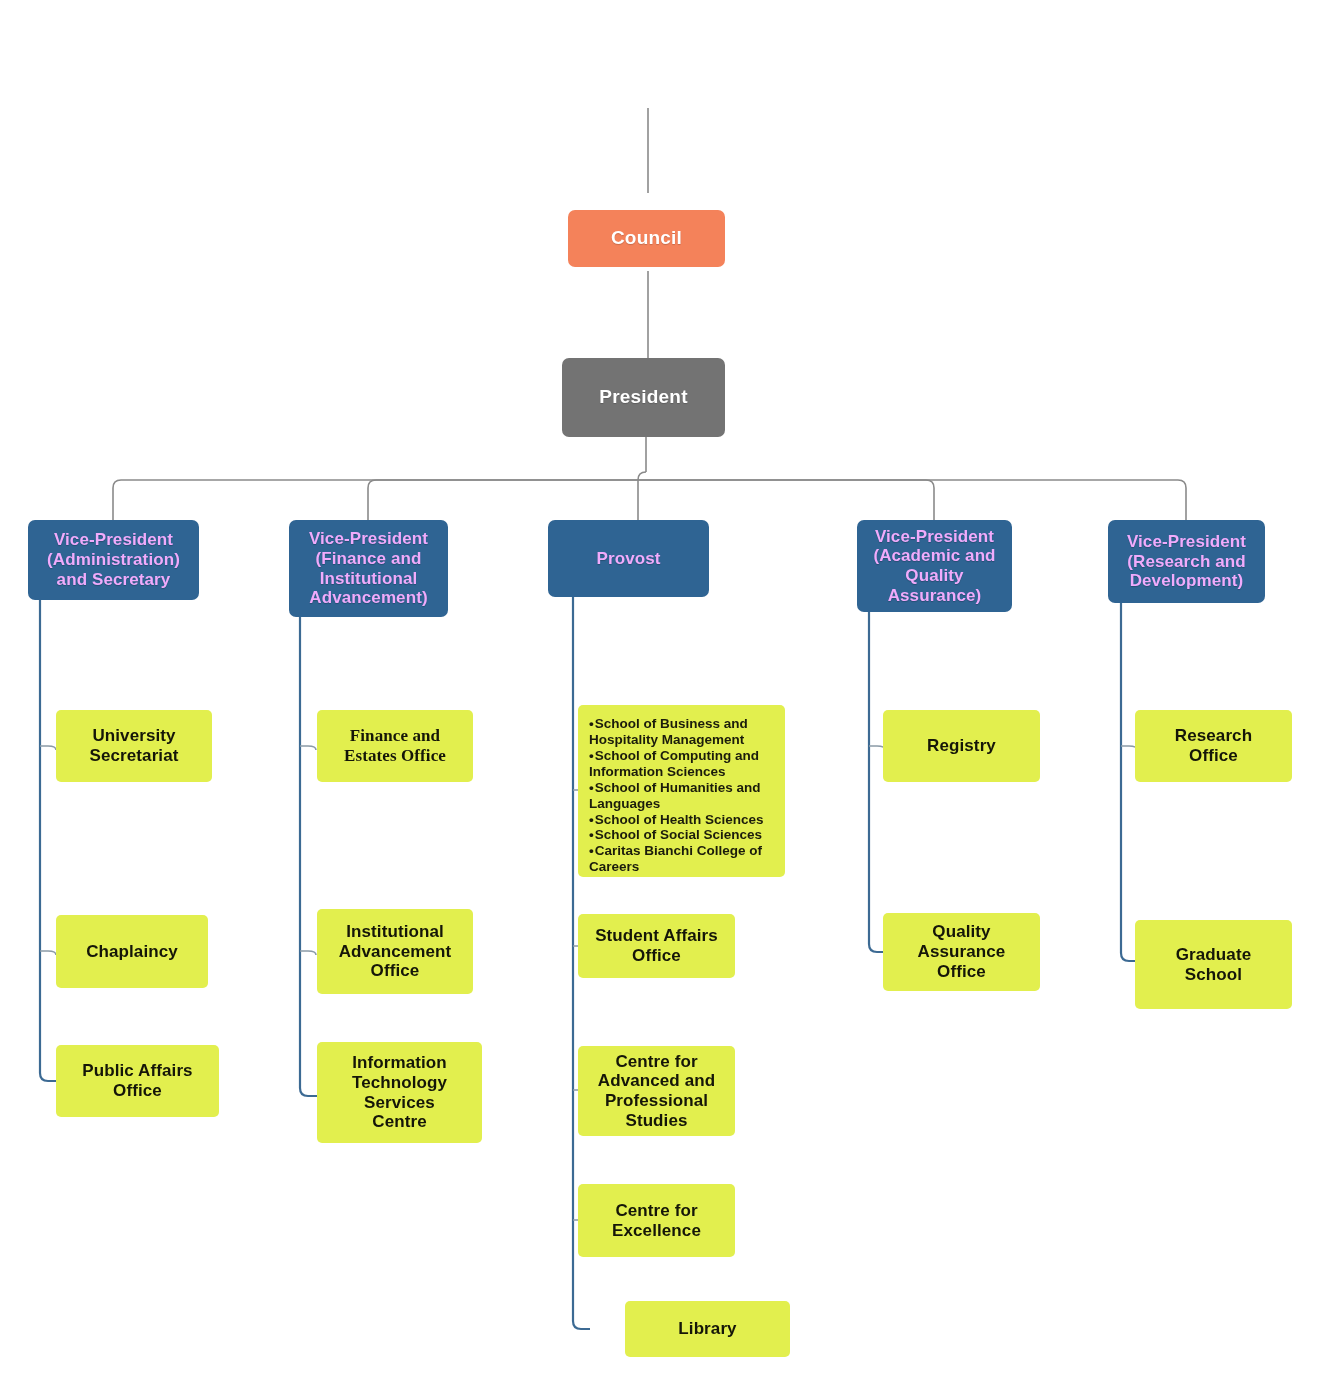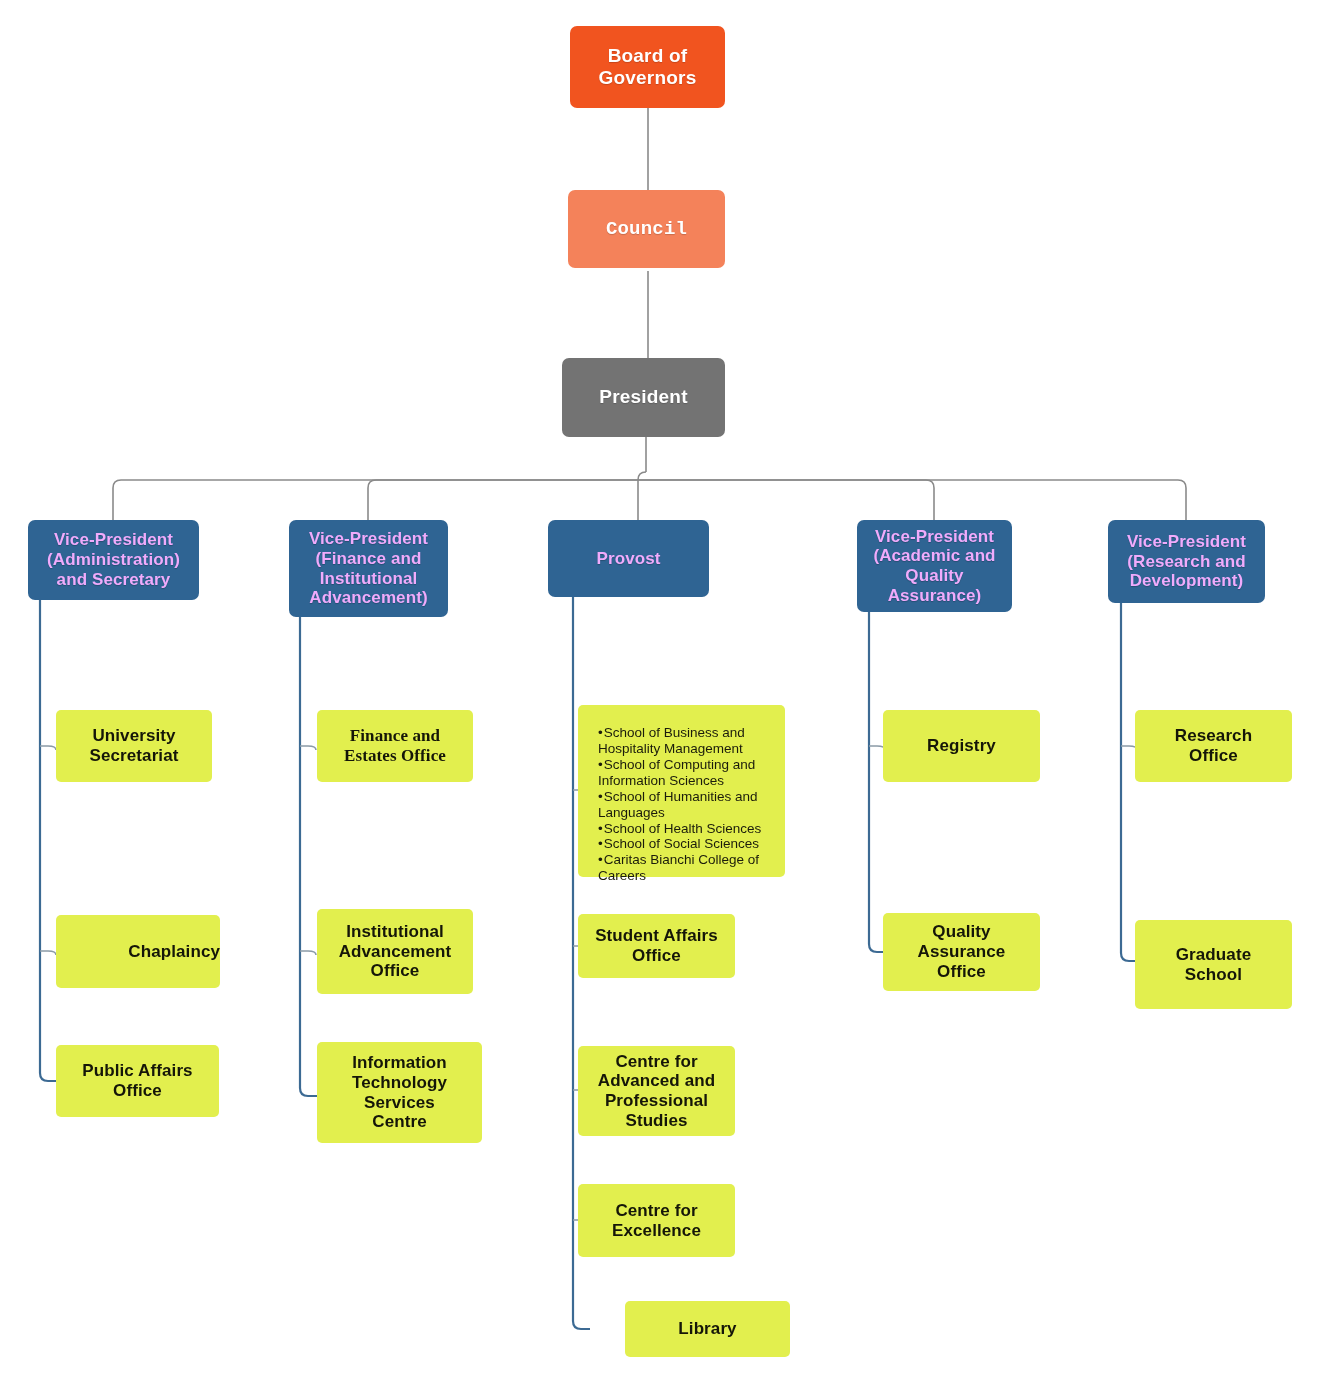--- a/index.html
+++ b/index.html
@@ -75,23 +75,24 @@
     color: #1b1c0b;
     border-radius: 5px;
     display: block;
     text-align: left;
     padding: 8px 9px 8px 8px;
     font-weight: normal;
     font-size: 13.5px;
     line-height: 1.18;
   }
   .node.listbox ul {
-    margin: 12px;
+    margin: 3px;
     padding: 0;
     list-style: none;
+    font-weight: bold;
   }
   .node.listbox li {
     margin: 0;
     padding: 0;
     text-indent: 0;
   }
   .node.listbox li::before {
     content: "\2022";
     margin-right: 1px;
   }
@@ -135,43 +136,39 @@
       <path d="M573,1220 L581,1220 Q589,1220 589,1224" stroke="#8a9aa6" stroke-width="1.6"></path>
 
       <path d="M869,612 L869,944 Q869,952 877,952 L886,952"></path>
       <path d="M869,746 L877,746 Q885,746 885,750" stroke="#8a9aa6" stroke-width="1.6"></path>
 
       <path d="M1121,603 L1121,953 Q1121,961 1129,961 L1138,961"></path>
       <path d="M1121,746 L1129,746 Q1137,746 1137,750" stroke="#8a9aa6" stroke-width="1.6"></path>
     </g>
   </svg>
 
-  <div class="node exec exec-1" style="left:570px; top:26px; width:155px; height:82px;">
-    <span class="nodelabel">Board of
-Governors</span>
-  </div>
-
-  <div class="node exec exec-2" style="left:568px; top:190px; width:157px; height:78px;font-family:Liberation Mono, monospace;">
+
+  <div class="node exec exec-2" style="left:568px; top:210px; width:157px; height:57px;">
     <span class="nodelabel">Council</span>
   </div>
 
   <div class="node exec exec-3" style="left:562px; top:358px; width:163px; height:79px;">
     <span class="nodelabel">President</span>
   </div>
 
   <div class="node vp" style="left:28px; top:520px; width:171px; height:80px;">
     <span class="nodelabel">Vice-President
 (Administration)
 and Secretary</span>
   </div>
   <div class="node unit" style="left:56px; top:710px; width:156px; height:72px;">
     <span class="nodelabel">University
 Secretariat</span>
   </div>
-  <div class="node unit" style="left:56px; top:915px; width:164px; height:73px;justify-content:flex-end;">
+  <div class="node unit" style="left:56px; top:915px; width:152px; height:73px;">
     <span class="nodelabel">Chaplaincy</span>
   </div>
   <div class="node unit" style="left:56px; top:1045px; width:163px; height:72px;">
     <span class="nodelabel">Public Affairs
 Office</span>
   </div>
 
   <div class="node vp" style="left:289px; top:520px; width:159px; height:97px;">
     <span class="nodelabel">Vice-President
 (Finance and

